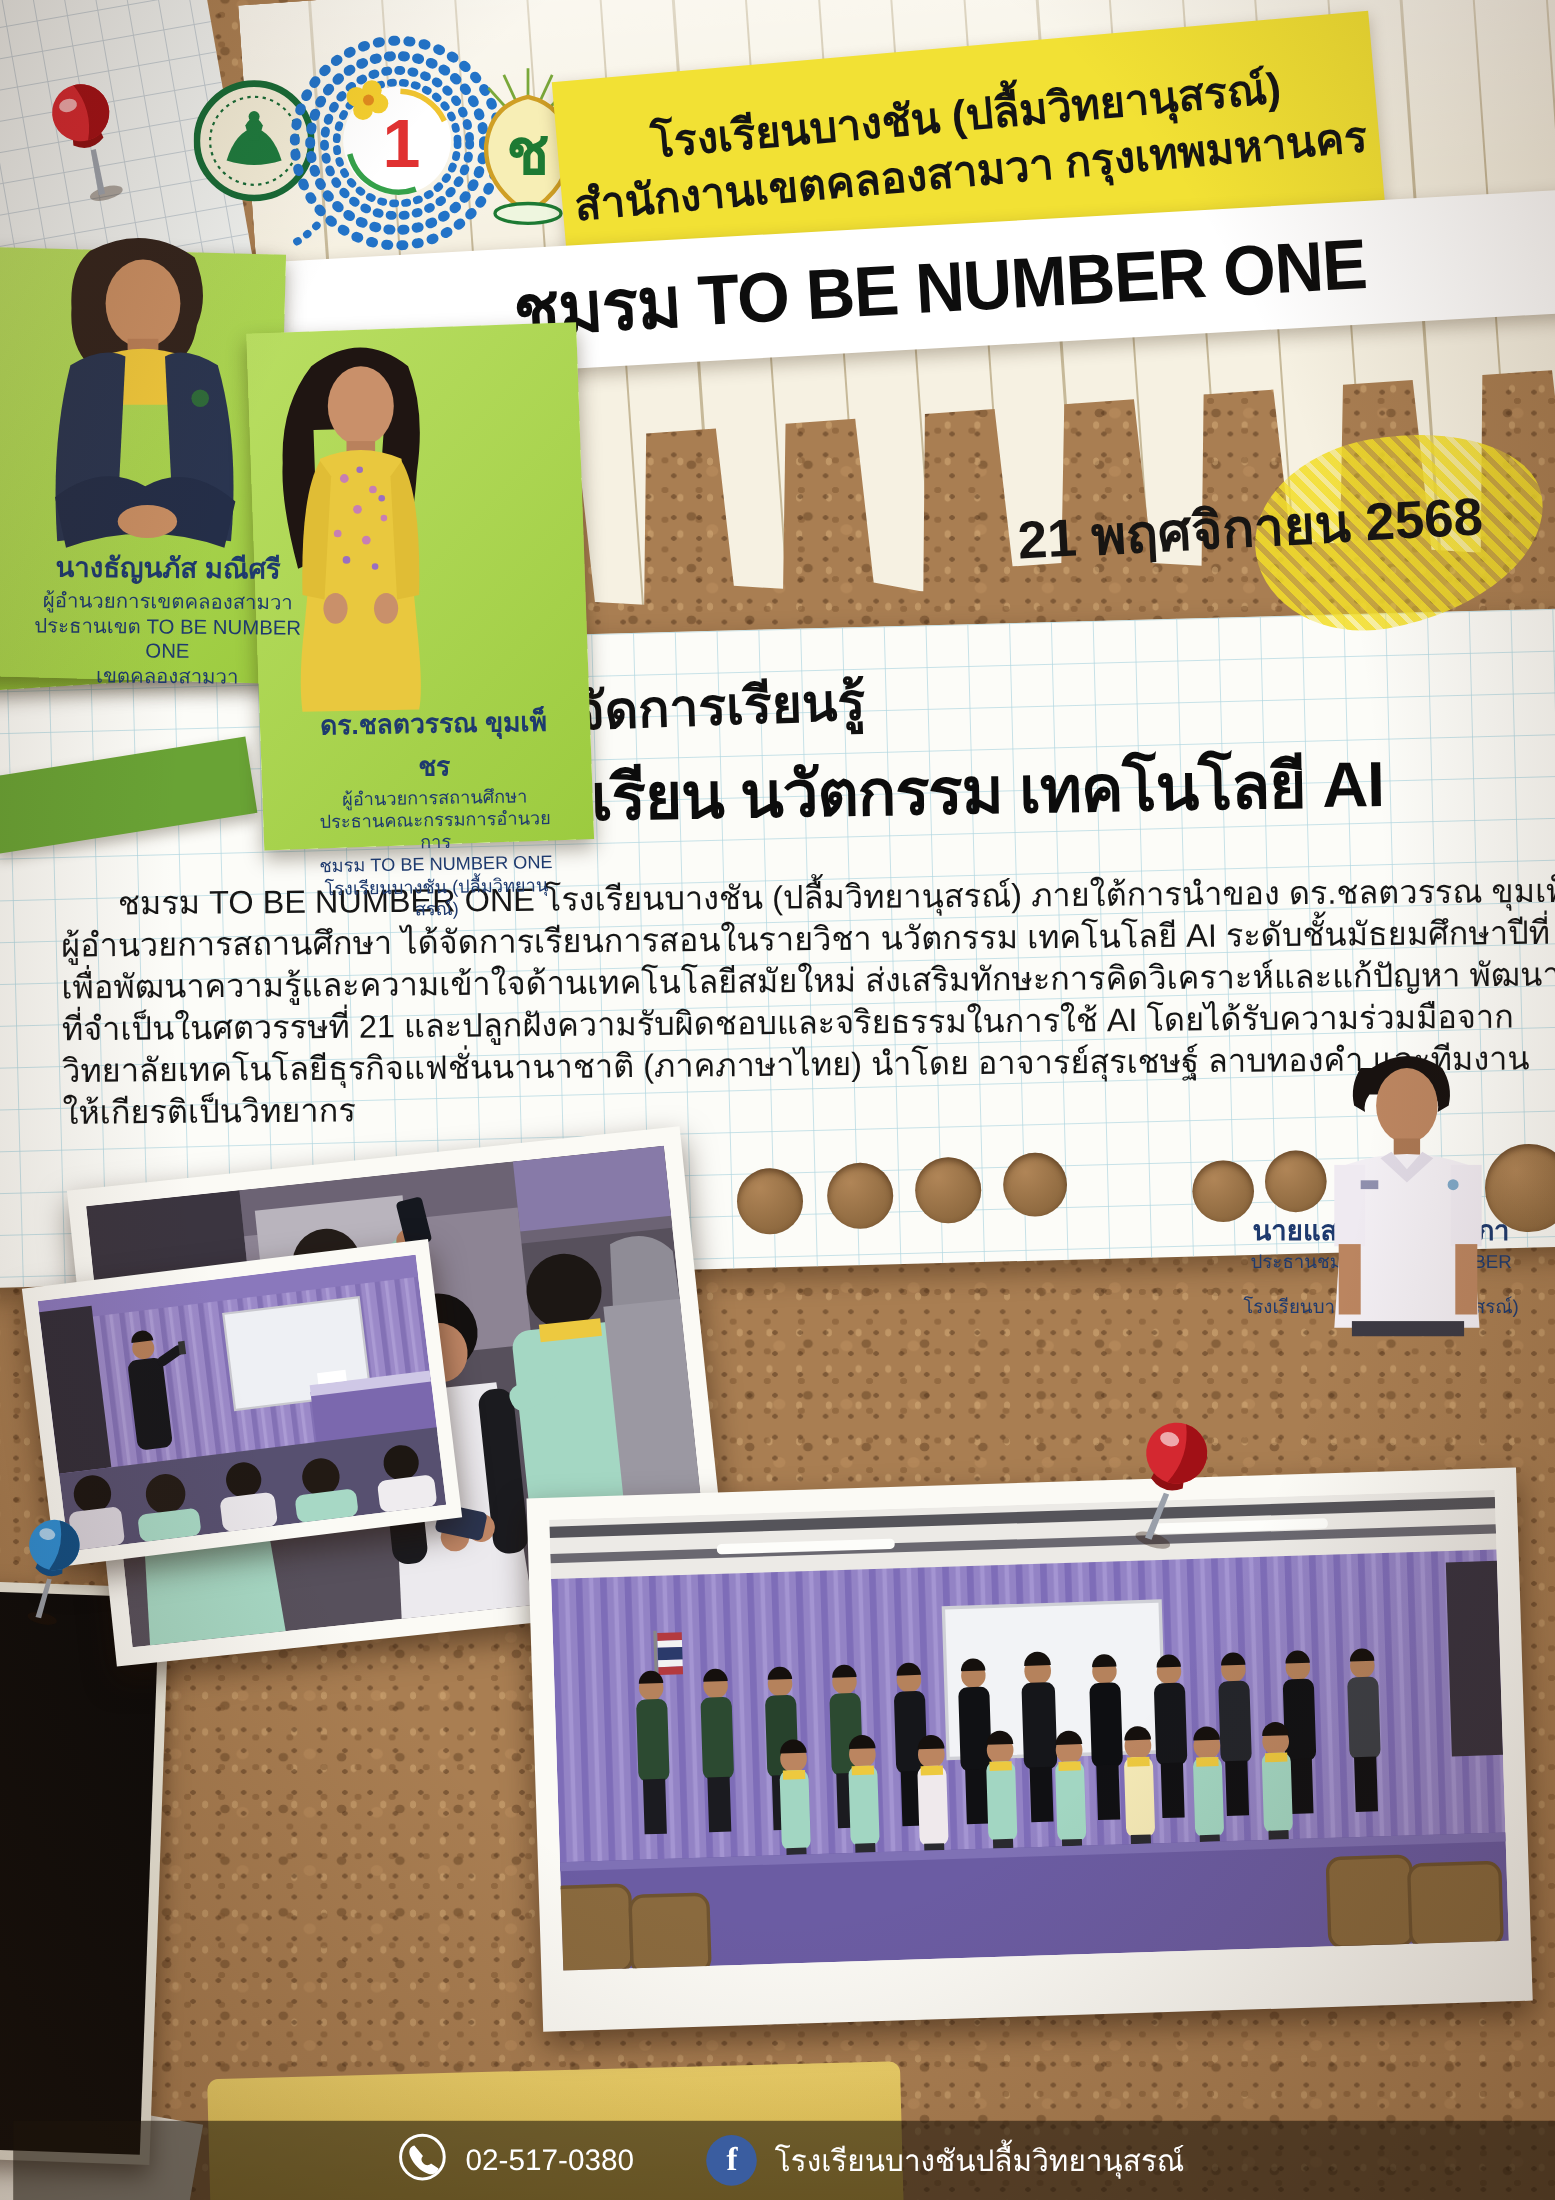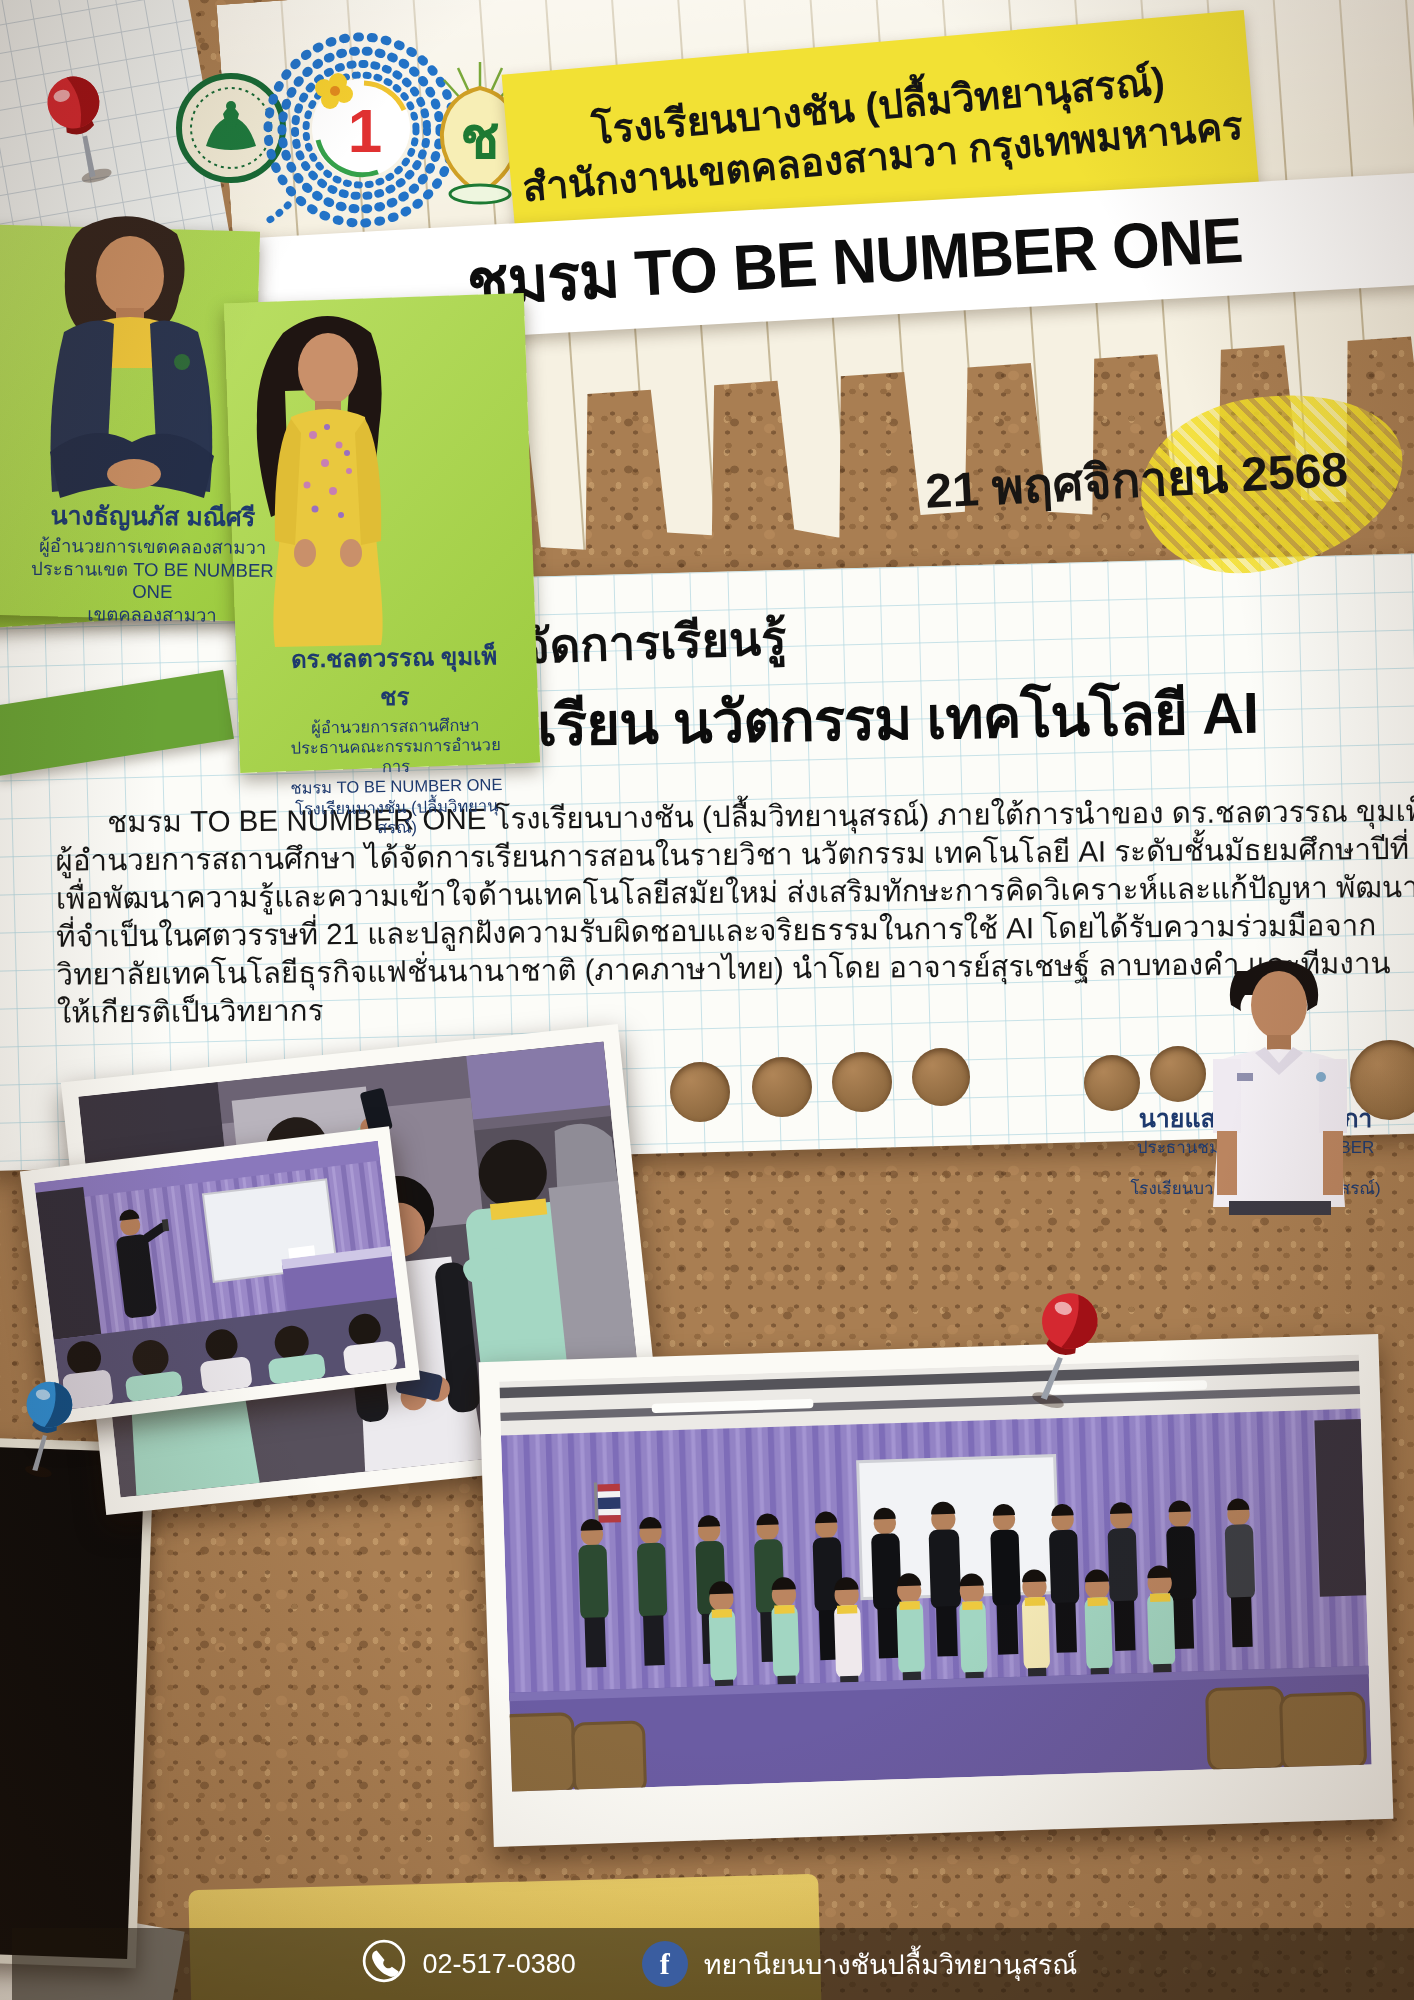--- a/index.html
+++ b/index.html
@@ -534,17 +534,17 @@
       <span>
         <svg width="46" height="46" viewBox="0 0 44 44">
           <circle cx="22" cy="22" r="19" fill="none" stroke="#ffffff" stroke-width="2.6"></circle>
           <path d="M15 12 c-4 1 -5.5 5 -3.5 9.5 c3 7 8.5 12.5 15.5 15 c4.5 1.5 8 -0.5 9 -4.5 l-6.5 -4.5 c-2 2 -4.5 2 -6.5 0 c-2 -2 -2.5 -4.5 -0.5 -6.5 z" fill="#ffffff"></path>
         </svg>
       </span>
       <span>02-517-0380</span>
     </div>
     <div class="fitem">
       <span class="fb-circle">f</span>
-      <span>ทยานียนบางชันปลื้มวิทยานุสรณ์</span>
+      <span>โรงเรียนบางชันปลื้มวิทยานุสรณ์</span>
     </div>
   </div>
 
 </div>
 
 </body></html>

